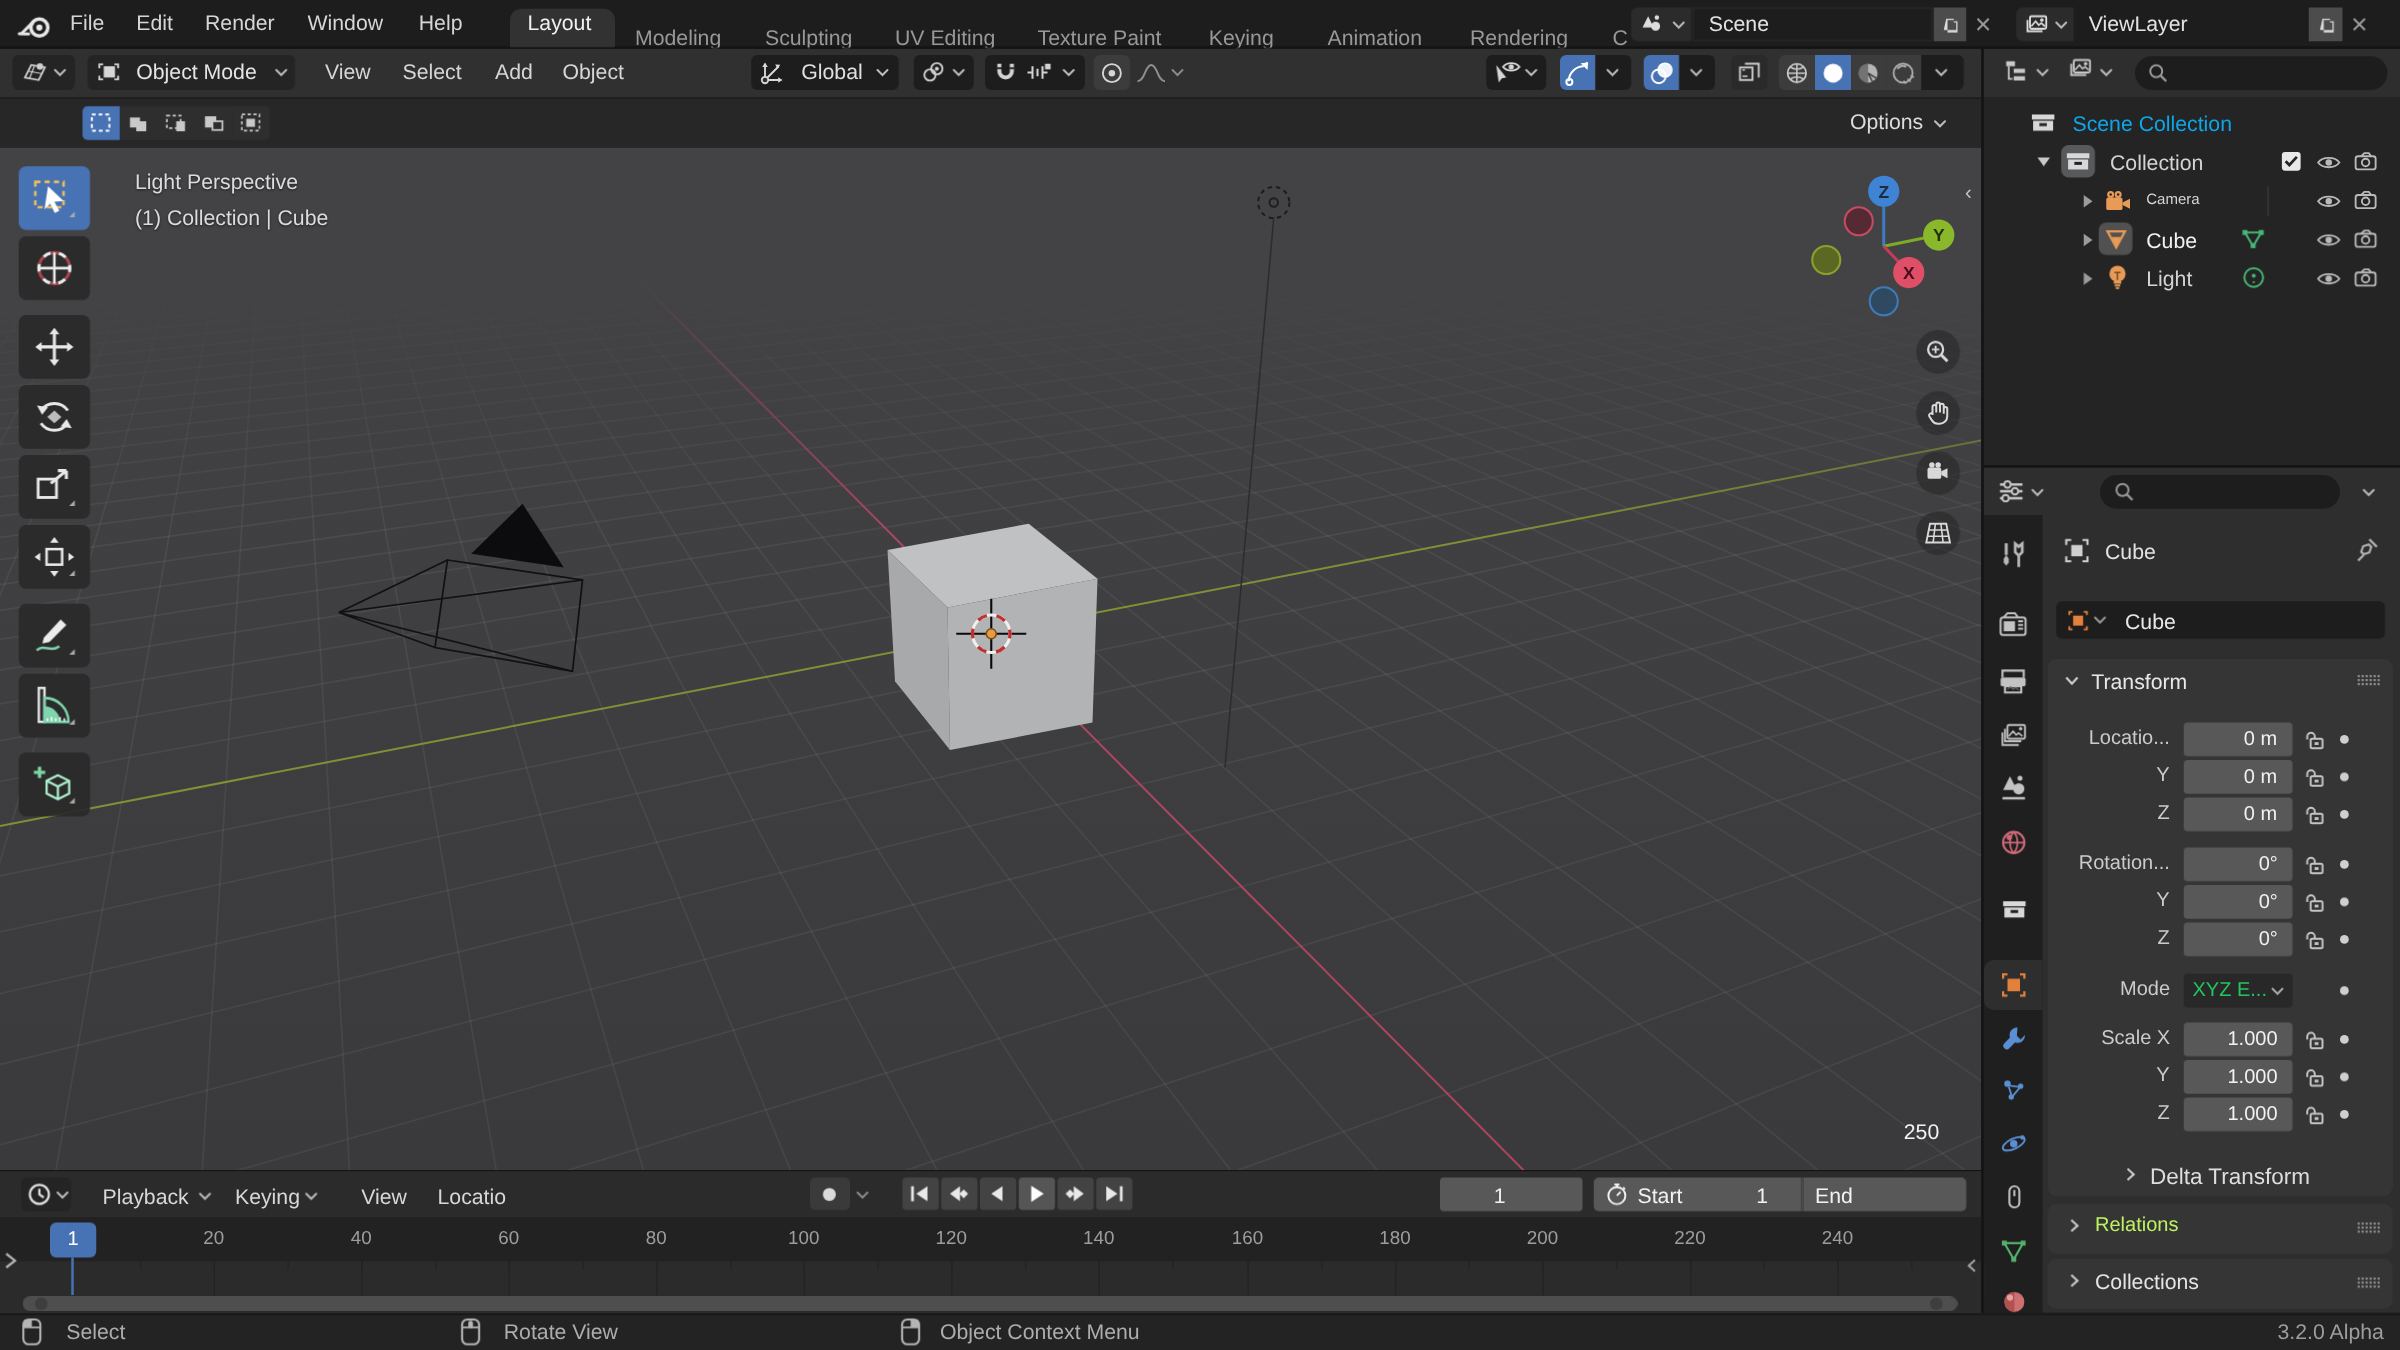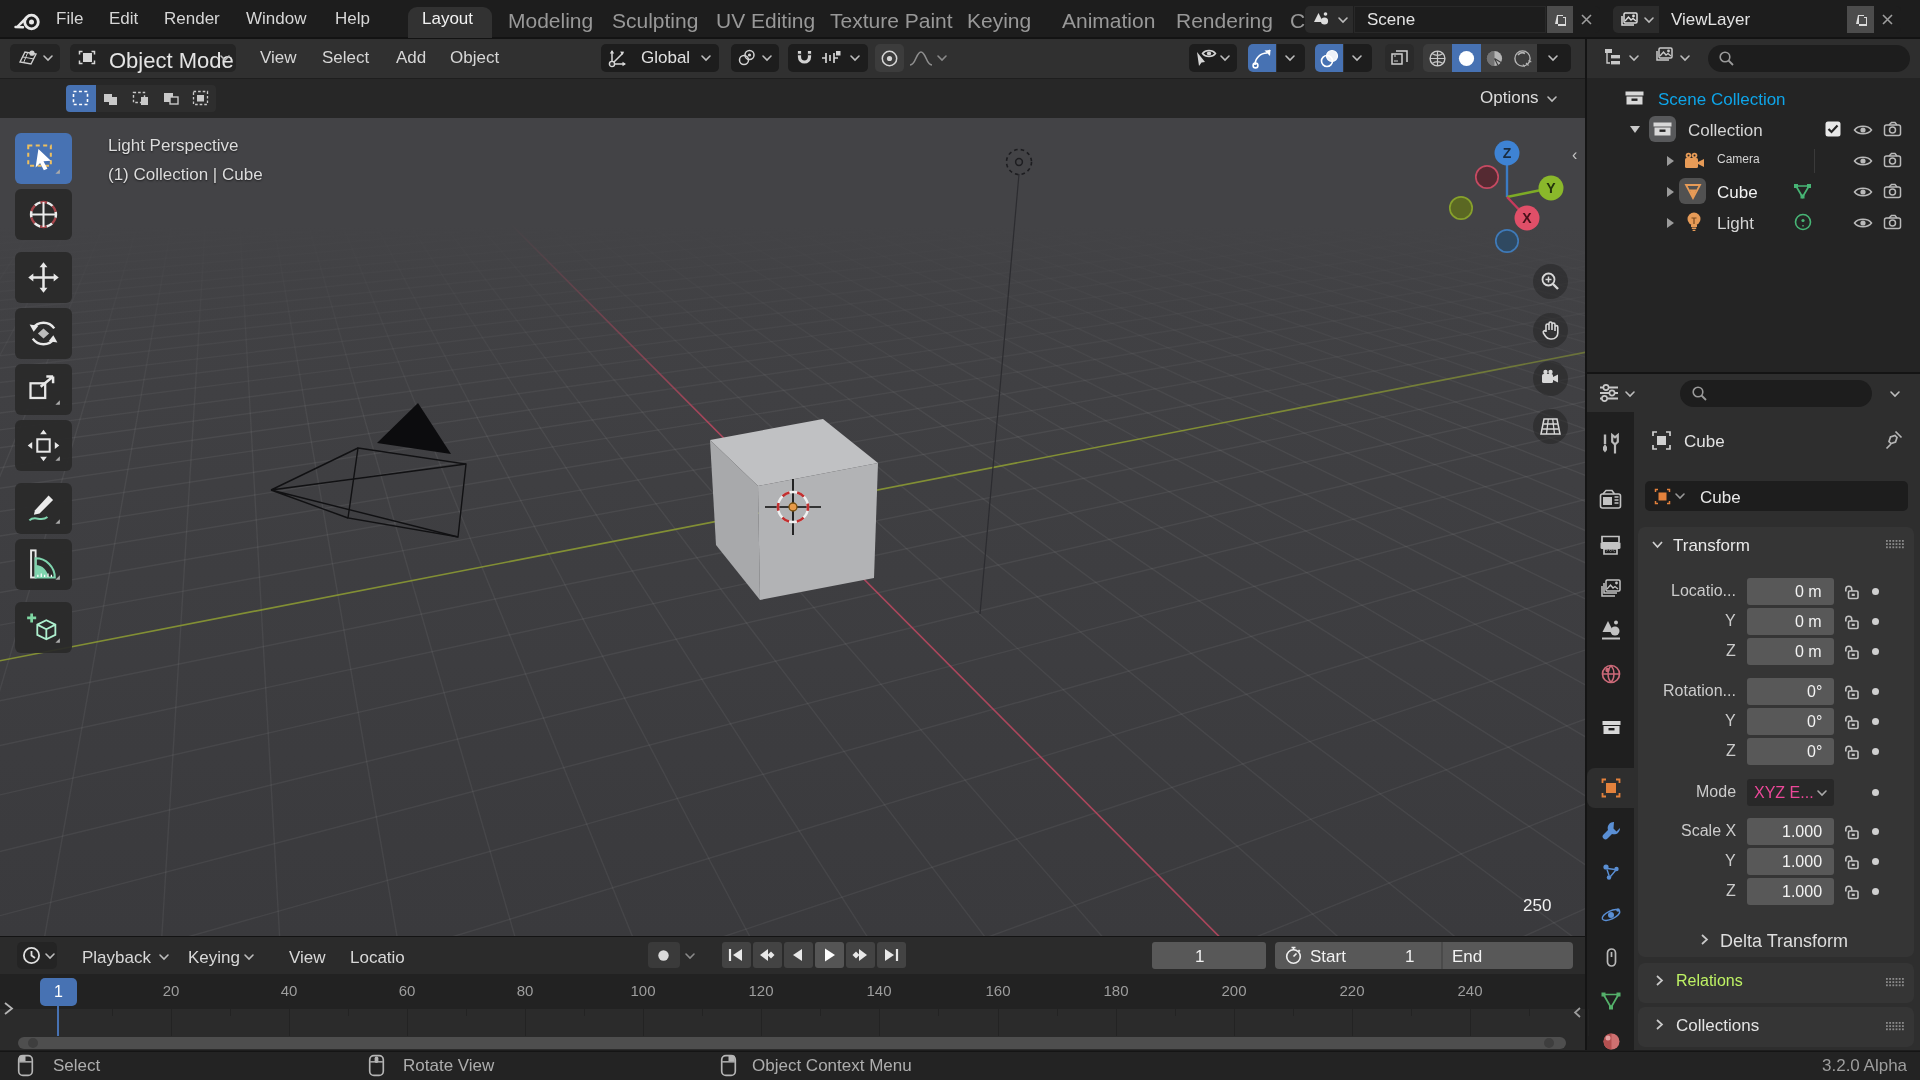--- a/index.html
+++ b/index.html
@@ -1,20 +1,20 @@
 <!DOCTYPE html>
 <html><head><meta charset="utf-8"><style>
 html,body{margin:0;padding:0;background:#1d1d1d;}
 *{box-sizing:border-box;font-family:"Liberation Sans",sans-serif;-webkit-font-smoothing:antialiased;}
 div{will-change:transform;}
 #page{position:relative;width:1920px;height:1080px;overflow:hidden;background:#1d1d1d;}
 .abs{position:absolute;}
 .txt{position:absolute;white-space:nowrap;}
 .menu{font-size:17px;color:#d6d6d6;}
-.tab{font-size:21px;color:#989898;}
+.tab{font-size:17px;color:#989898;margin-top:12px;}
 .hdrbtn{position:absolute;background:#1d1d1d;border-radius:5px;}
 .fld{position:absolute;background:#585858;border-radius:3px;}
 </style></head><body>
 <div id="page">
 
 <div class="abs" style="left:0;top:0;width:1920px;height:38px;background:#1d1d1d;border-bottom:1px solid #131313"></div>
 <svg class="abs" style="left:14px;top:11px" width="27" height="20" viewBox="0 0 27 20">
  <circle cx="17.5" cy="11" r="6.8" fill="none" stroke="#e8e8e8" stroke-width="2.8"></circle>
  <circle cx="17.5" cy="11" r="2.5" fill="#e8e8e8"></circle>
  <path d="M1.5 16 L11.5 5.8 L13.5 8 L4 16.4 Z" fill="#e8e8e8"></path>
@@ -84,21 +84,21 @@
       <path d="M6 8 L17 10 M10.5 4 L6.5 14" stroke="#cfcfcf" stroke-width="1"></path>
 </svg>
 <svg class="abs" style="left:42px;top:54px" width="12.0" height="8.0" viewBox="0 0 12 8">
       <path d="M2 2 L6 6 L10 2" stroke="#bdbdbd" stroke-width="1.6" fill="none" stroke-linecap="round"></path>
     </svg>
 <div class="hdrbtn" style="left:70px;top:44px;width:166px;height:28px;background:#242424"></div>
 <svg class="abs" style="left:77px;top:49px" width="20" height="18" viewBox="0 0 20 18">
  <rect x="6" y="4" width="9" height="9" fill="#d6d6d6"></rect>
  <path d="M2.5 5.5 v-3 h3 M14.5 2.5 h3 v3 M17.5 11.5 v3 h-3 M5.5 14.5 h-3 v-3" stroke="#d6d6d6" stroke-width="1.5" fill="none"></path>
 </svg>
-<div class="txt" style="left:109px;top:48px;font-size:22px;color:#e4e4e4">Object Mode</div>
+<div class="txt" style="left:109px;top:48px;font-size:17px;color:#e4e4e4">Object Mode</div>
 <svg class="abs" style="left:219px;top:54px" width="12.0" height="8.0" viewBox="0 0 12 8">
       <path d="M2 2 L6 6 L10 2" stroke="#bdbdbd" stroke-width="1.6" fill="none" stroke-linecap="round"></path>
     </svg>
 <div class="txt menu" style="left:260px;top:48px">View</div>
 <div class="txt menu" style="left:322px;top:48px">Select</div>
 <div class="txt menu" style="left:396px;top:48px">Add</div>
 <div class="txt menu" style="left:450px;top:48px">Object</div>
 
 <div class="hdrbtn" style="left:601px;top:44px;width:118px;height:28px"></div>
 <svg class="abs" style="left:608px;top:48px" width="22" height="20" viewBox="0 0 22 20">
@@ -774,21 +774,21 @@
       </svg><div class="abs" style="left:1872px;top:718px;width:7px;height:7px;border-radius:50%;background:#cfcfcf"></div>
 <div class="txt" style="right:184px;top:742px;font-size:16px;color:#cbcbcb">Z</div><div class="fld" style="left:1747px;top:738px;width:87px;height:27px"></div>
 <div class="txt" style="right:98px;top:743px;font-size:16px;color:#f2f2f2">0°</div>
 <svg class="abs" style="left:1843px;top:744px" width="17" height="16" viewBox="0 0 17 16">
 <rect x="5.5" y="7" width="9.5" height="7.5" rx="1.2" fill="none" stroke="#c3c3c3" stroke-width="1.6"></rect>
 <path d="M2.8 7.5 V5.2 a3 3 0 0 1 6 0 V7" fill="none" stroke="#c3c3c3" stroke-width="1.6"></path>
 <rect x="8.7" y="9.7" width="3.1" height="2.3" fill="#c3c3c3"></rect>
       </svg><div class="abs" style="left:1872px;top:748px;width:7px;height:7px;border-radius:50%;background:#cfcfcf"></div>
 <div class="txt" style="right:184px;top:783px;font-size:16px;color:#cbcbcb">Mode</div>
 <div class="abs" style="left:1747px;top:779px;width:87px;height:27px;background:#282828;border-radius:3px"></div>
-<div class="txt" style="left:1754px;top:784px;font-size:16px;color:#ec4899">XYZ E...</div>
+<div class="txt" style="left:1754px;top:784px;font-size:16px;color:#22c55e">XYZ E...</div>
 <svg class="abs" style="left:1816px;top:789px" width="12" height="8" viewBox="0 0 12 8">
         <path d="M2 2 L6 6 L10 2" stroke="#aaa" stroke-width="1.6" fill="none" stroke-linecap="round"></path>
       </svg>
 <div class="abs" style="left:1872px;top:789px;width:7px;height:7px;border-radius:50%;background:#cfcfcf"></div>
 <div class="txt" style="right:184px;top:822px;font-size:16px;color:#cbcbcb">Scale X</div><div class="fld" style="left:1747px;top:818px;width:87px;height:27px"></div>
 <div class="txt" style="right:98px;top:823px;font-size:16px;color:#f2f2f2">1.000</div>
 <svg class="abs" style="left:1843px;top:824px" width="17" height="16" viewBox="0 0 17 16">
 <rect x="5.5" y="7" width="9.5" height="7.5" rx="1.2" fill="none" stroke="#c3c3c3" stroke-width="1.6"></rect>
 <path d="M2.8 7.5 V5.2 a3 3 0 0 1 6 0 V7" fill="none" stroke="#c3c3c3" stroke-width="1.6"></path>
 <rect x="8.7" y="9.7" width="3.1" height="2.3" fill="#c3c3c3"></rect>

